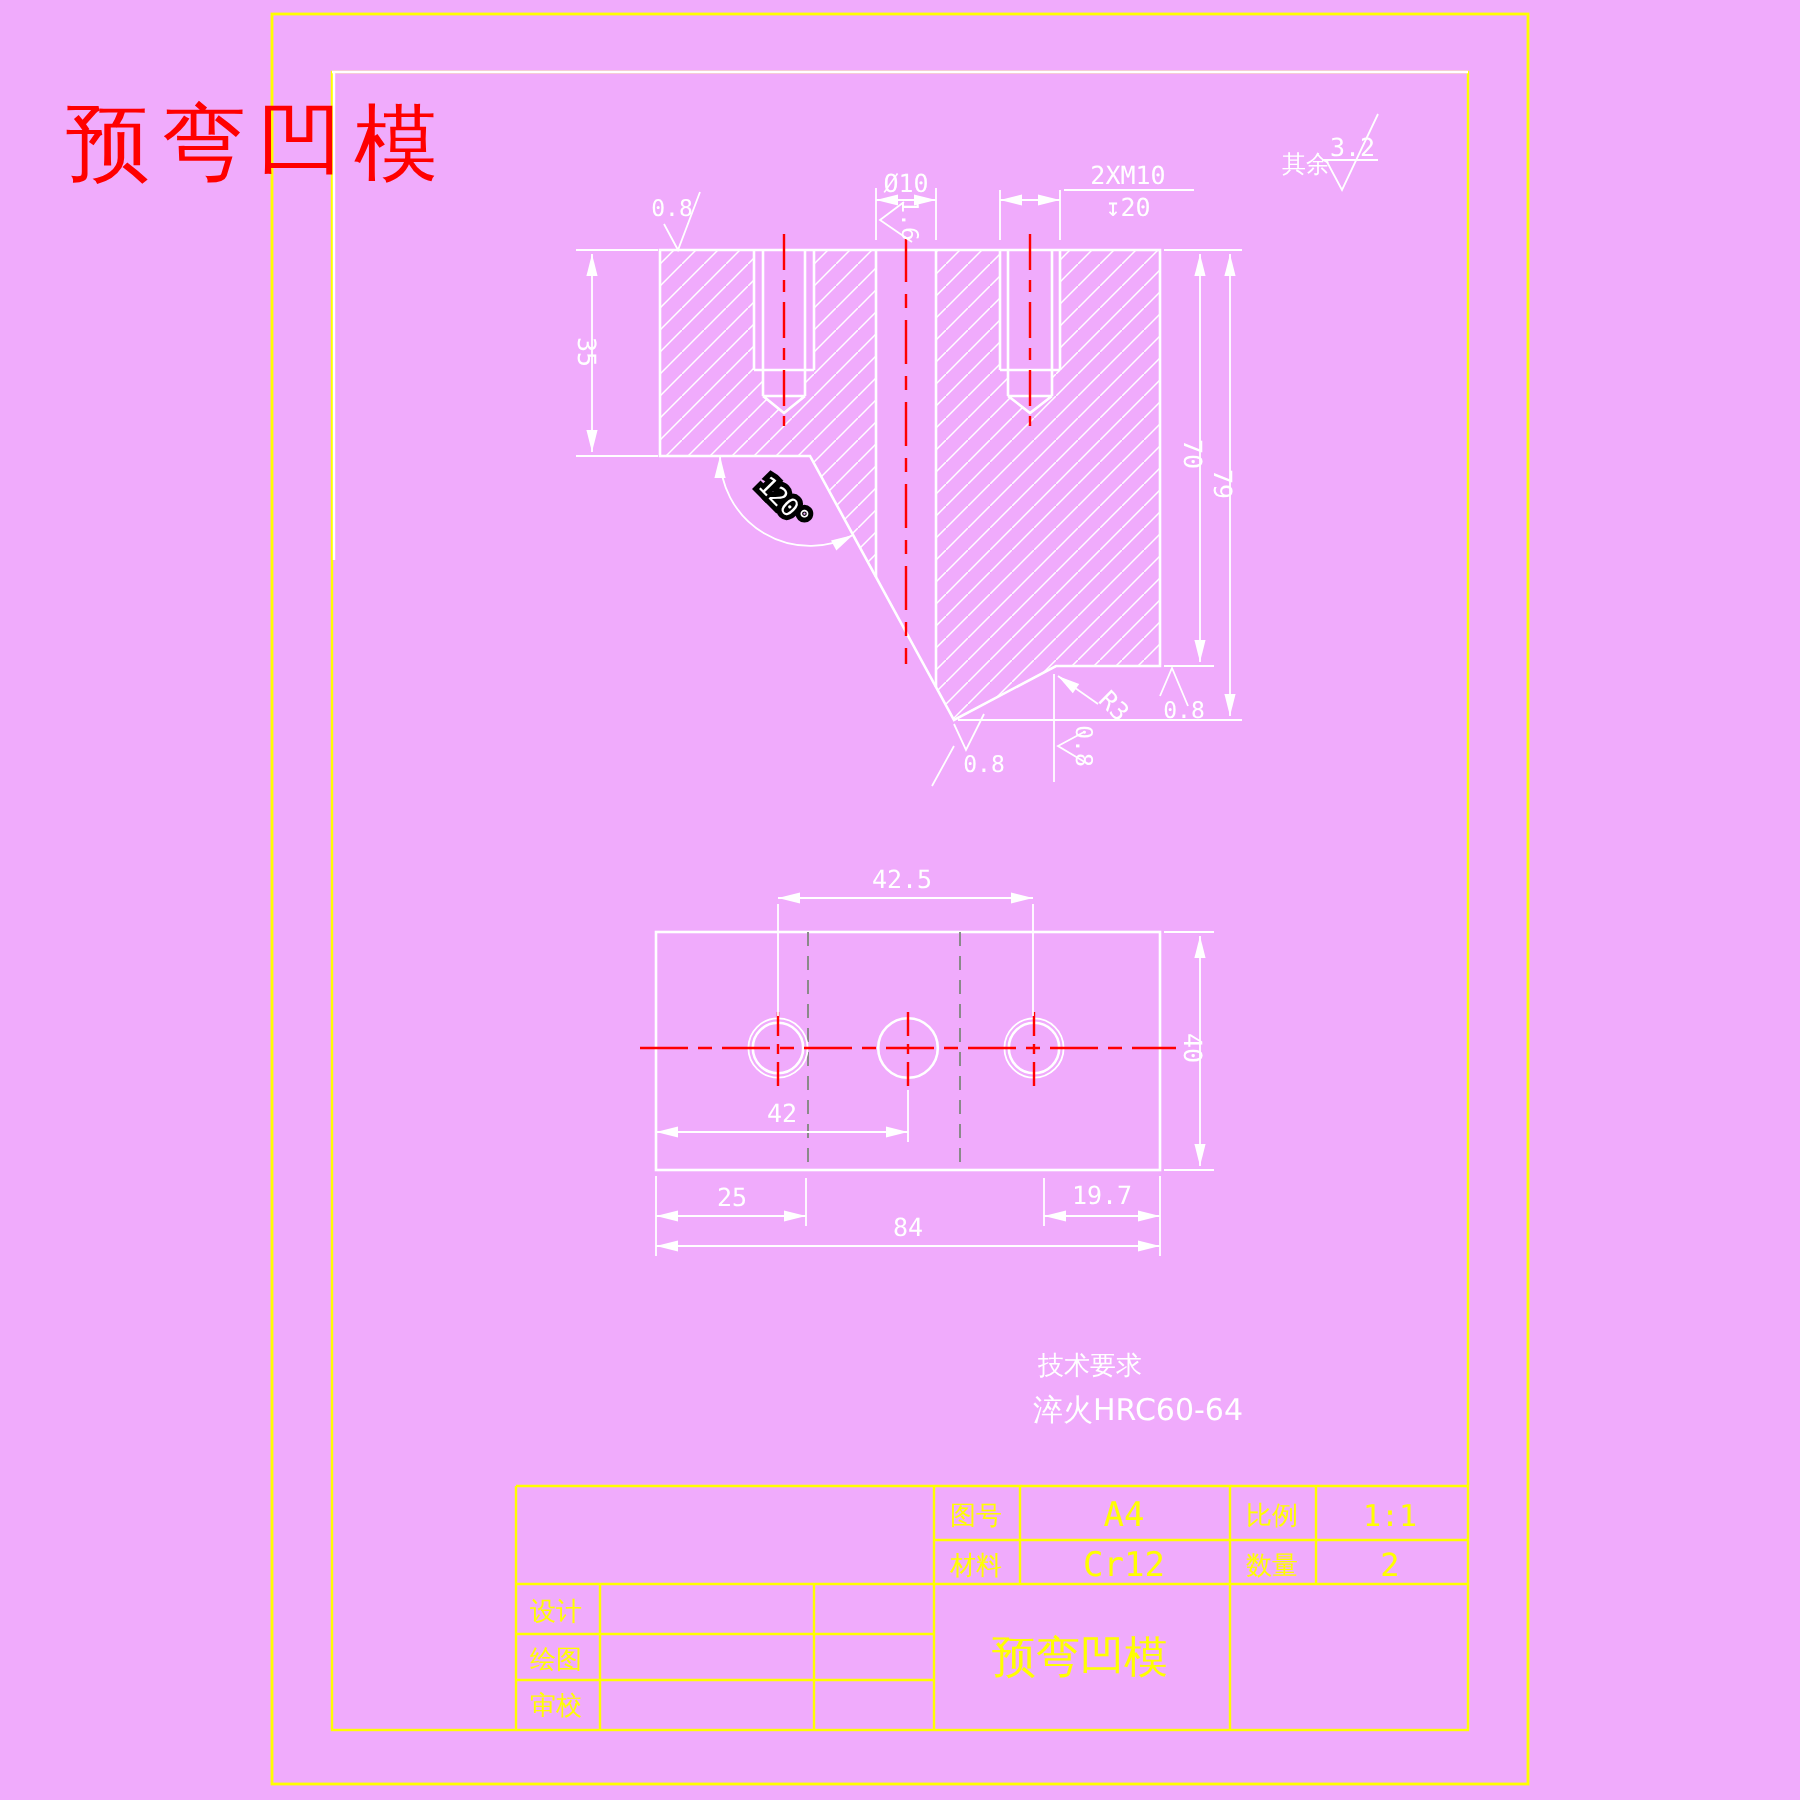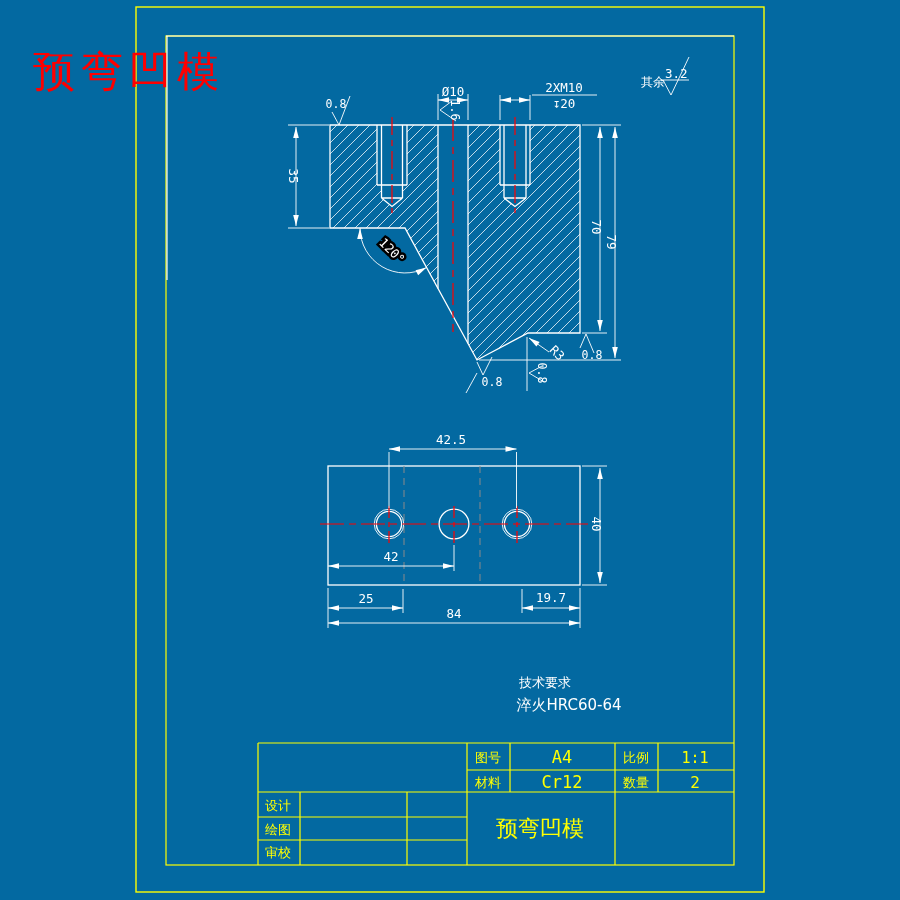--- a/index.html
+++ b/index.html
@@ -1,16 +1,16 @@
 <!DOCTYPE html>
 <html><head>
 <meta charset="utf-8">
 <style>
   html,body{margin:0;padding:0;background:#000;width:900px;height:900px;overflow:hidden;}
-  .canvas-wrap{position:relative;width:900px;height:900px;background:#0369a1;}
+  .canvas-wrap{position:relative;width:900px;height:900px;background:#f0abfc;}
   svg{display:block;}
   .dimtxt{font-family:"DejaVu Sans Mono","Liberation Mono",monospace;font-size:12.5px;fill:#ffffff;}
   .dimtxt-sm{font-family:"DejaVu Sans Mono","Liberation Mono",monospace;font-size:11.5px;fill:#ffffff;}
   .cjk-white{font-family:"DejaVu Sans","Liberation Sans",sans-serif;fill:#ffffff;}
   .cjk-yellow{font-family:"DejaVu Sans","Liberation Sans",sans-serif;fill:#ffff00;}
   .val-yellow{font-family:"DejaVu Sans Mono","Liberation Mono",monospace;fill:#ffff00;}
   .thin{stroke:#ffffff;stroke-width:0.9;fill:none;}
   .med{stroke:#ffffff;stroke-width:1.3;fill:none;}
   .yel{stroke:#ffff00;stroke-width:1.2;fill:none;}
   .redline{stroke:#ff0000;stroke-width:1.2;fill:none;}

